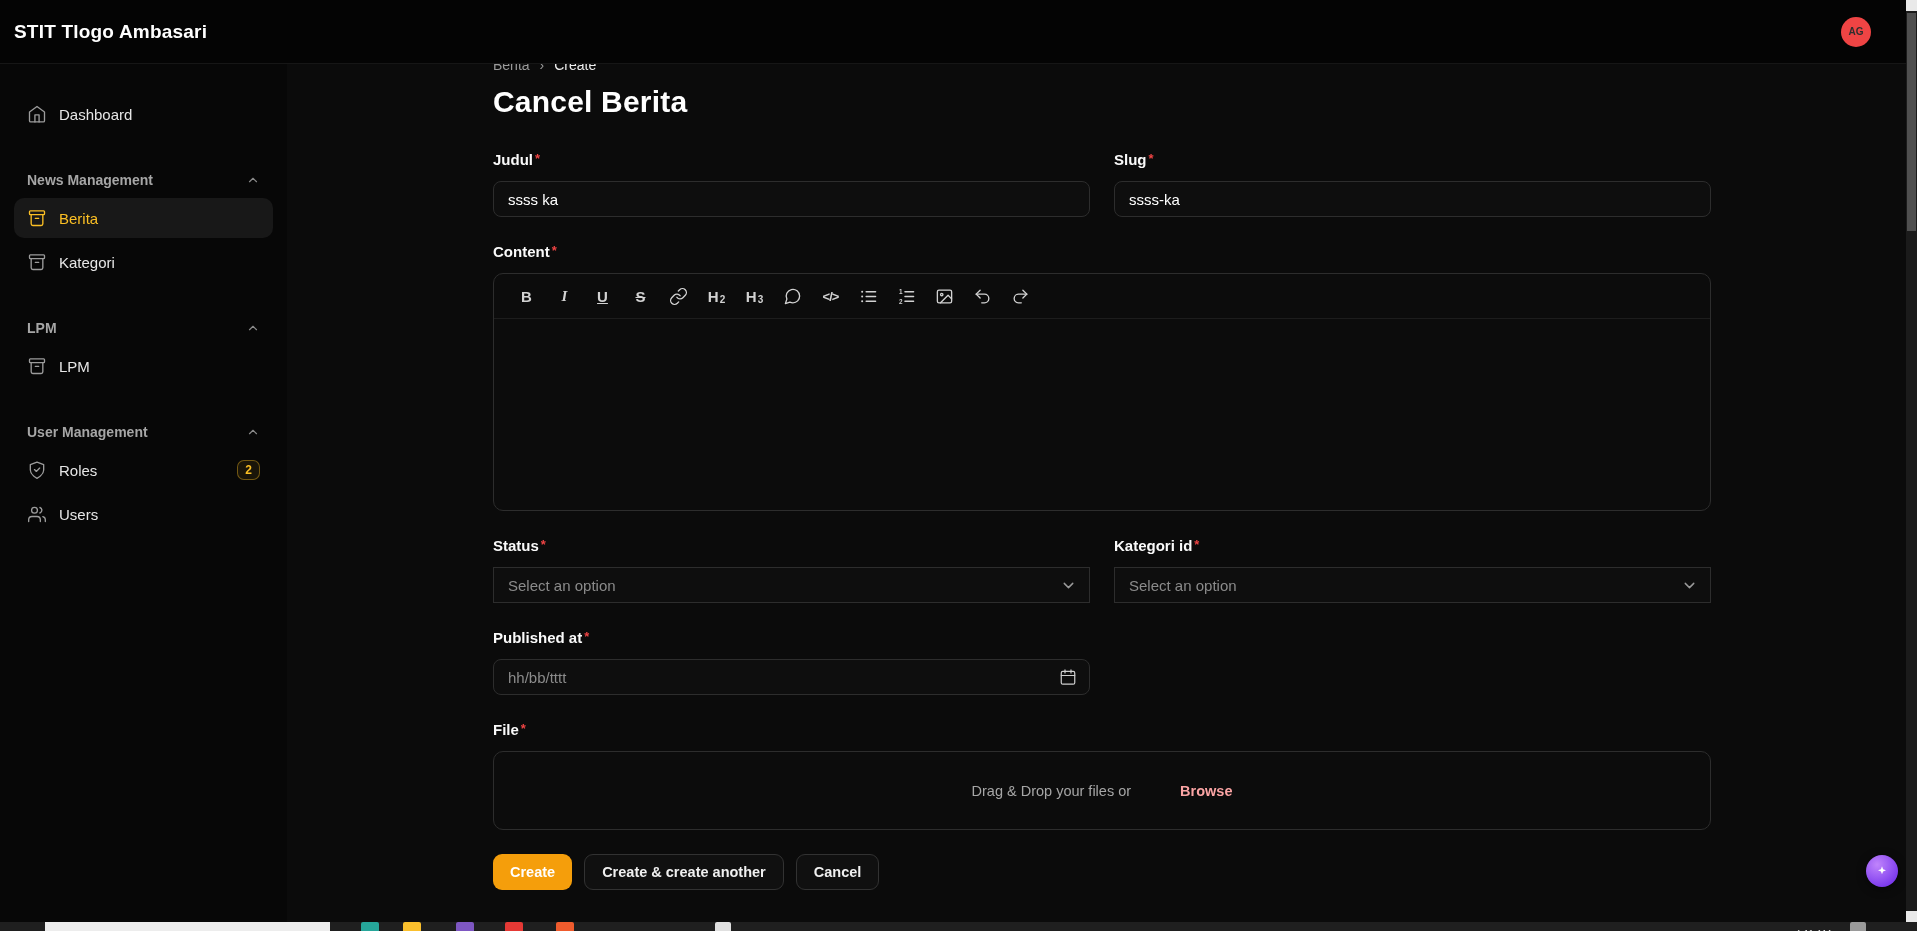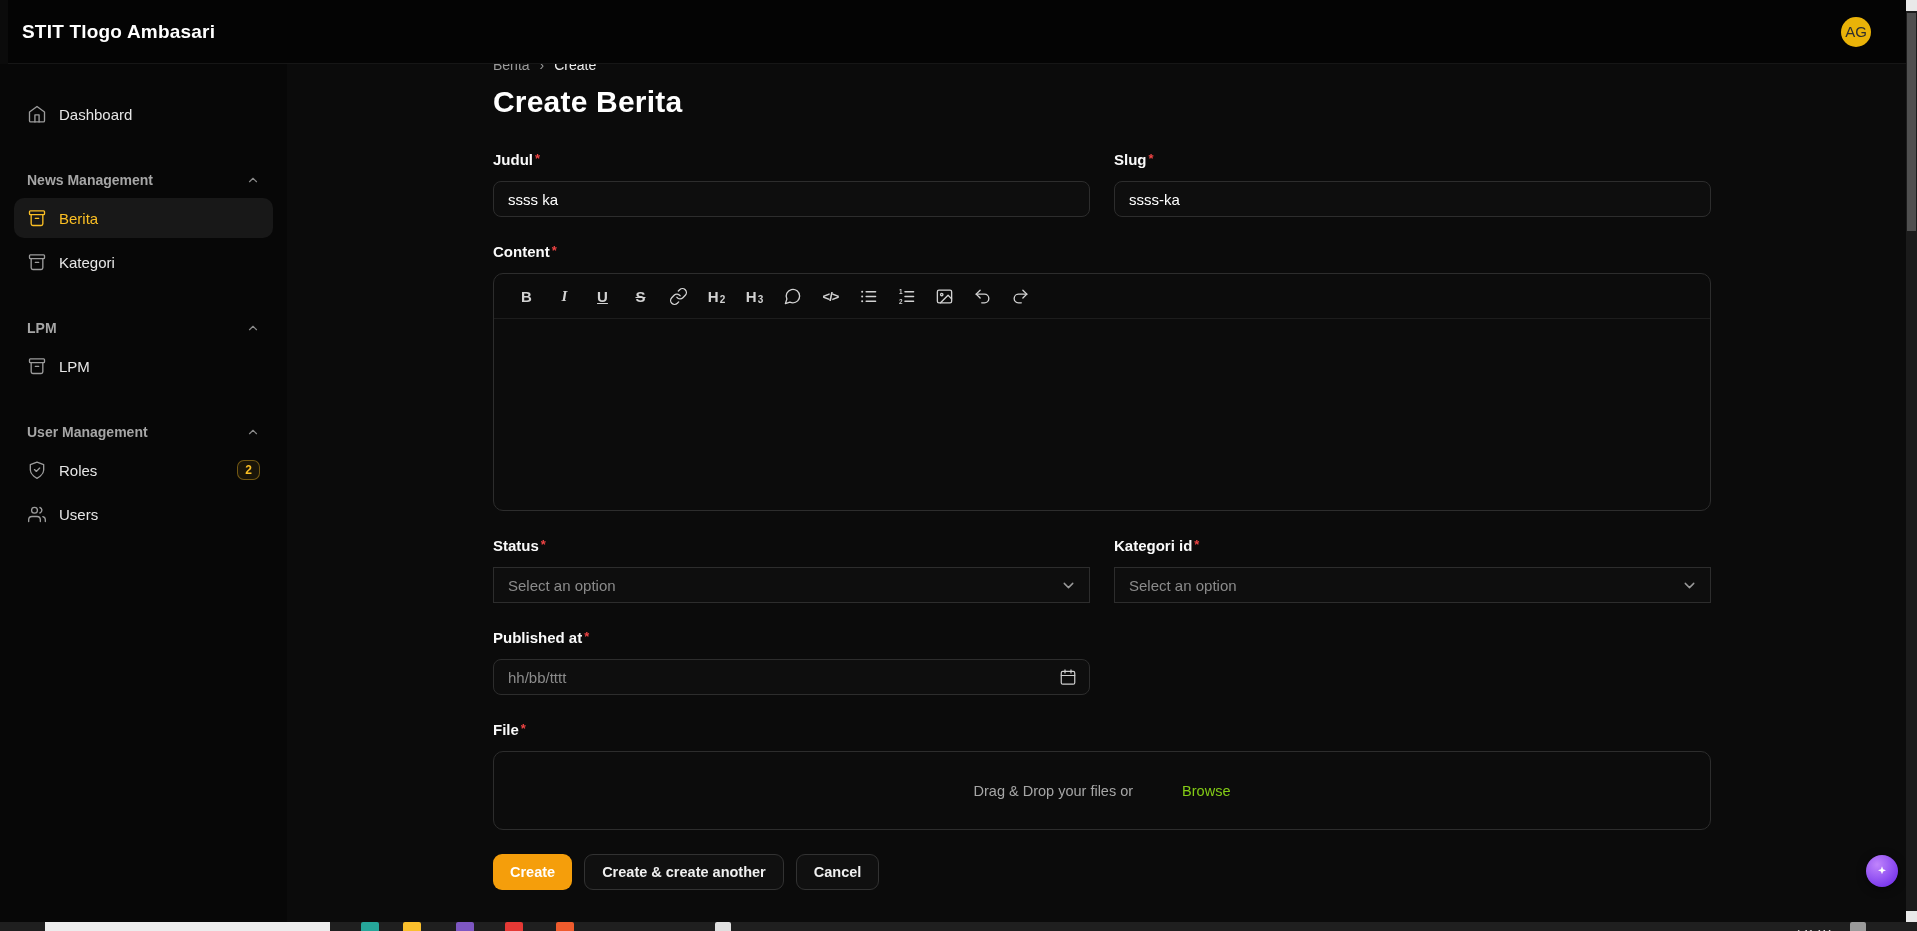--- a/index.html
+++ b/index.html
@@ -5,24 +5,24 @@
   * { box-sizing: border-box; margin: 0; padding: 0; }
   html, body { width: 1917px; height: 931px; }
   body {
     background: #0b0b0b; color: #fff;
     font-family: "Liberation Sans", "DejaVu Sans", sans-serif;
     overflow: hidden; position: relative;
   }
 
   
   .topbar { height: 64px; background: #040404; border-bottom: 1px solid #161616;
-    display: flex; align-items: center; justify-content: space-between; padding: 0 46px 0 14px; margin-left: 8px; }
+    display: flex; align-items: center; justify-content: space-between; padding: 0 46px 0 14px; }
   .brand { font-size: 19px; font-weight: 800; letter-spacing: .2px; }
-  .avatar { width: 30px; height: 30px; border-radius: 50%; background: #eab308; color: #2e2e2e;
-    font-size: 15px; font-weight: 400; display: flex; align-items: center; justify-content: center; cursor: pointer; }
+  .avatar { width: 30px; height: 30px; border-radius: 50%; background: #ef4444; color: #2e2e2e;
+    font-size: 10px; font-weight: 700; display: flex; align-items: center; justify-content: center; cursor: pointer; }
 
   
   .layout { display: flex; height: 858px; }
   .sidebar { width: 287px; background: #070707; padding: 30px 14px; flex-shrink: 0; }
   .nav-item { display: flex; align-items: center; gap: 12px; height: 40px; padding: 0 13px;
     border-radius: 10px; font-size: 15px; font-weight: 500; color: #e6e6e6; margin-bottom: 4px; cursor: pointer; }
   .nav-item svg { width: 20px; height: 20px; flex-shrink: 0; fill: none; stroke: #9c9c9c;
     stroke-width: 1.6; stroke-linecap: round; stroke-linejoin: round; }
   .nav-item.active { background: #181818; color: #fbbf24; }
   .nav-item.active svg { stroke: #fbbf24; }
@@ -75,21 +75,21 @@
   .editor-area { height: 191px; cursor: text; }
 
   .date-wrap { position: relative; }
   .date-wrap .text-input { padding-right: 42px; }
   .date-wrap svg { position: absolute; right: 13px; top: 9px; width: 18px; height: 18px;
     fill: none; stroke: #cfcfcf; stroke-width: 1.6; stroke-linecap: round; stroke-linejoin: round; }
 
   .dropzone { border: 1px solid #2d2d2d; border-radius: 10px; height: 79px; background: #0c0c0c;
     display: flex; align-items: center; justify-content: center; gap: 1px;
     font-size: 14.5px; color: #a6a6a6; cursor: pointer; }
-  .dropzone b { color: #84cc16; font-weight: 400; padding-left: 48px; }
+  .dropzone b { color: #fca5a5; font-weight: 700; padding-left: 48px; }
 
   .actions-row { display: flex; gap: 12px; margin-top: 24px; }
   .btn { height: 36px; border-radius: 9px; font-size: 14.5px; font-weight: 600;
     font-family: inherit; cursor: pointer; padding: 0 17px; }
   .btn.primary { background: #f59e0b; border: none; color: #fff; }
   .btn.ghost { background: #101010; border: 1px solid #323232; color: #f0f0f0; }
 
   
   .scrollbar { position: absolute; top: 0; right: 0; width: 11px; height: 922px; background: #1b1b1b; z-index: 50; }
   .sb-arrow { position: absolute; left: 0; width: 11px; height: 11px; background: #e9e9e9; cursor: pointer; }
@@ -212,21 +212,21 @@
     <div class="container">
 
       <div class="crumb-clip">
         <div class="crumbs">
           <span>Berita</span>
           <span>›</span>
           <span class="current">Create</span>
         </div>
       </div>
 
-      <h1 class="page-title">Create Berita</h1>
+      <h1 class="page-title">Cancel Berita</h1>
 
       <div class="form-grid">
 
         <div class="field">
           <label class="field-label">
             <span>Judul</span><span class="req">*</span>
           </label>
           <input class="text-input" type="text" value="ssss ka" style="">
         </div>
 

